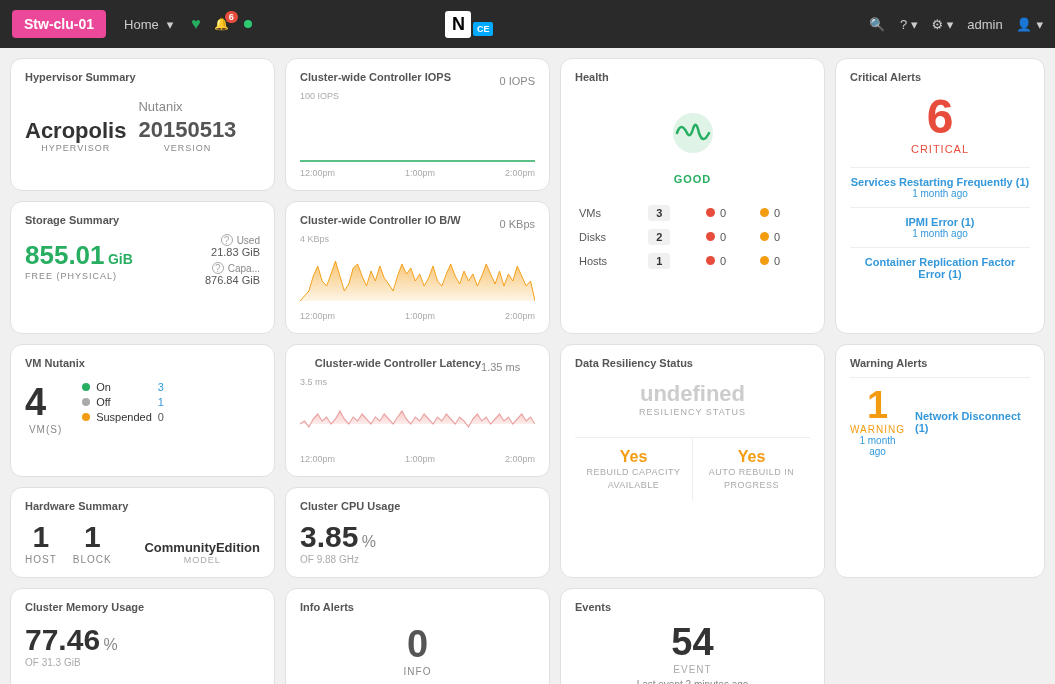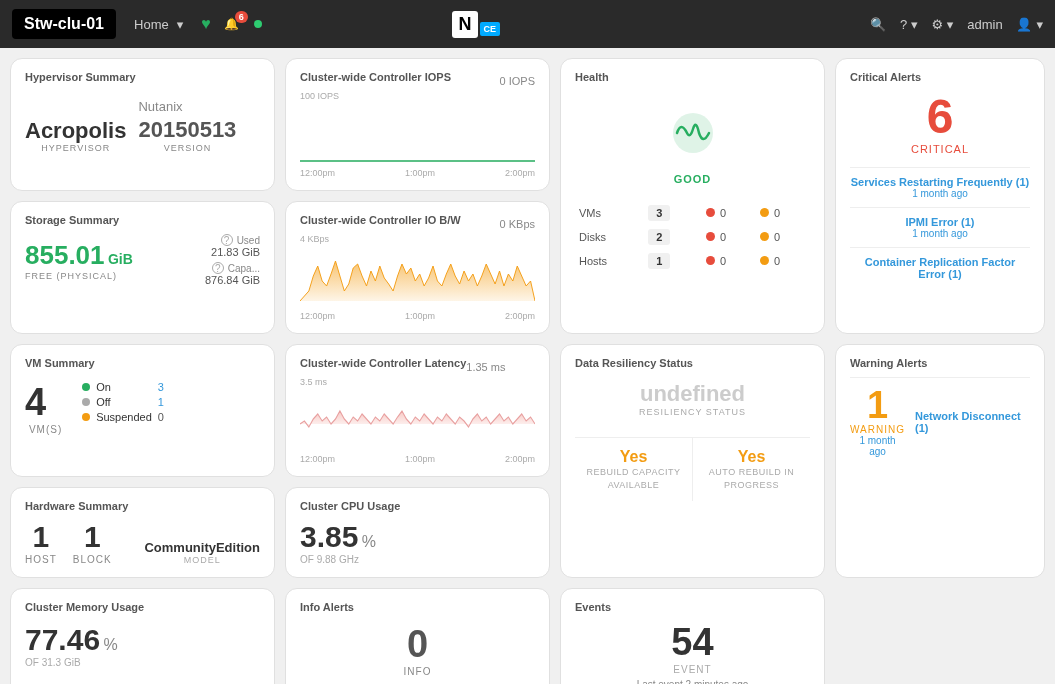--- a/index.html
+++ b/index.html
@@ -9,24 +9,24 @@
     .navbar {
       background: #2a2a2a;
       height: 48px;
       display: flex;
       align-items: center;
       padding: 0 12px;
       gap: 10px;
       color: #ccc;
     }
     .navbar-brand {
-      background: #000000;
+      background: #ec4899;
       color: #fff;
       font-weight: bold;
-      font-size: 16px;
+      font-size: 14px;
       padding: 6px 12px;
       border-radius: 4px;
       margin-right: 8px;
     }
     .navbar-home {
       color: #ccc;
       font-size: 13px;
       display: flex;
       align-items: center;
       gap: 8px;
@@ -420,21 +420,21 @@
       justify-content: space-between;
       align-items: center;
     }
     .bw-header {
       display: flex;
       justify-content: space-between;
       align-items: center;
     }
     .latency-header {
       display: flex;
-      justify-content: flex-start;
+      justify-content: center;
       align-items: center;
     }
   </style>
 </head>
 <body>
 
 <div class="navbar">
   <div class="navbar-brand">Stw-clu-01</div>
   <div class="navbar-home">
     <span>Home</span>
@@ -605,21 +605,21 @@
       <path d="M0,55 L5,50 L10,45 L15,30 L20,20 L25,35 L30,40 L35,28 L40,15 L45,30 L50,45 L55,38 L60,22 L65,18 L70,30 L75,40 L80,25 L85,35 L90,20 L95,32 L100,38 L105,45 L110,30 L115,18 L120,28 L125,22 L130,35 L135,28 L140,40 L145,32 L150,20 L155,35 L160,40 L165,28 L170,18 L175,30 L180,38 L185,25 L190,35 L195,28 L200,40 L205,30 L210,18 L215,28 L220,38 L225,25 L230,40 L235,28 L240,35 L245,20 L250,30 L255,40 L260,35 L265,55" fill="url(#bwGrad)" stroke="#f39c12" stroke-width="1"></path>
     </svg>
     <div class="chart-axis">
       <span class="chart-label">12:00pm</span>
       <span class="chart-label">1:00pm</span>
       <span class="chart-label">2:00pm</span>
     </div>
   </div>
 
   <div class="card vm-card">
-    <div class="card-title">VM Summary</div>
+    <div class="card-title">VM Nutanix</div>
     <div style="display:flex;align-items:flex-start;margin-top:6px;">
       <div>
         <div class="vm-num">4</div>
         <div class="vm-label">VM(S)</div>
       </div>
       <div class="vm-details" style="margin-left:16px;margin-top:4px;">
         <div class="vm-detail-row">
           <span class="dot-sm-green"></span>
           <span>On</span>
           <span class="vm-detail-count">3</span>

